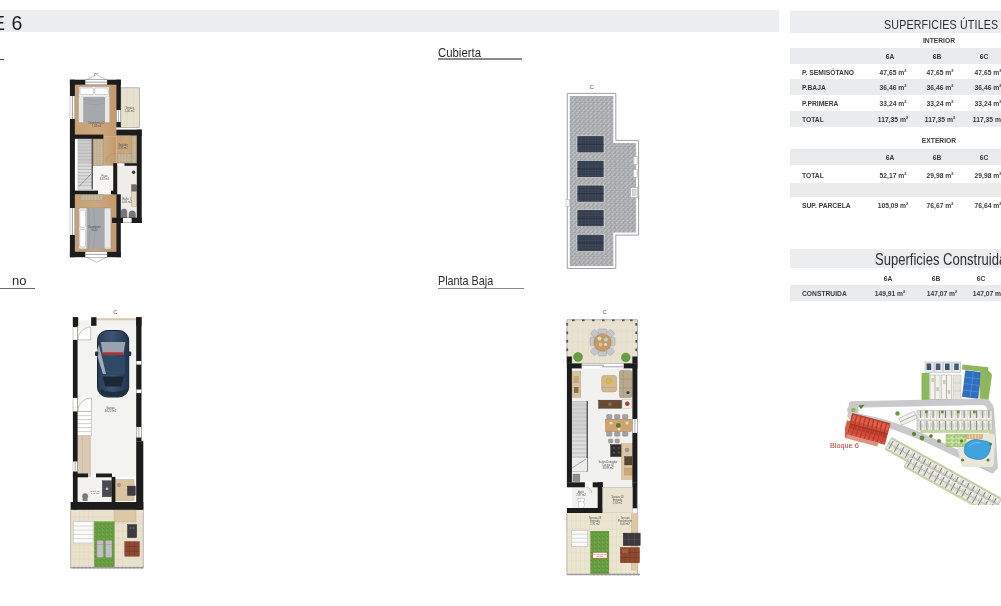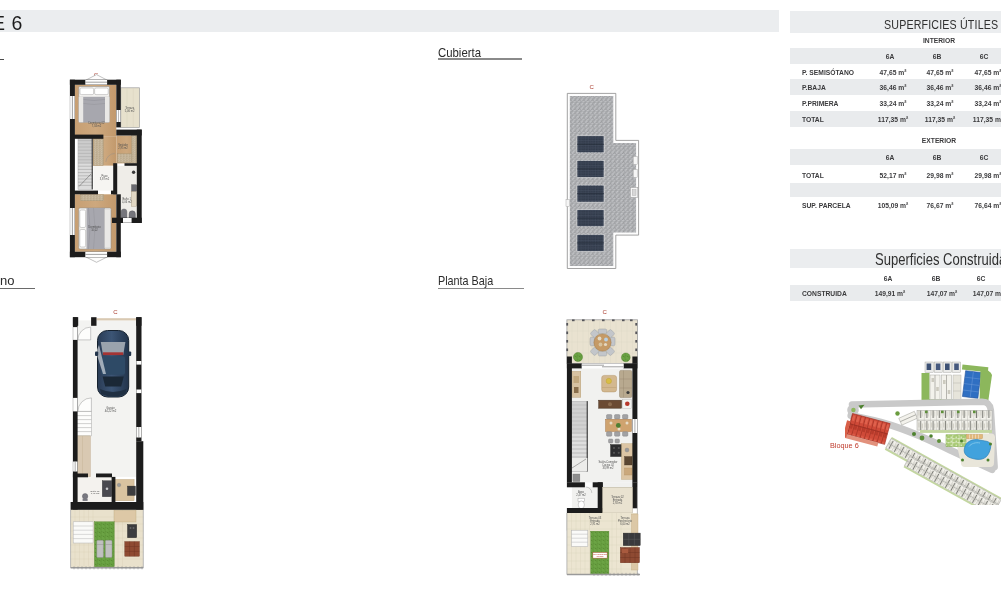--- a/index.html
+++ b/index.html
@@ -18,21 +18,21 @@
 <div class="abs" style="left:-8px;top:11.5px;font-size:19.5px;color:#1c1c1c;letter-spacing:0.5px;">E 6</div>
 
 <div class="abs" style="left:0;top:58.8px;width:3.5px;height:1.6px;background:#4a4a4a;"></div>
 
 <div class="abs" style="left:438px;top:45px;font-size:13px;color:#2b2b2b;transform-origin:0 0;transform:scaleX(0.875);">Cubierta</div>
 <div class="abs" style="left:438px;top:58.4px;width:84px;height:1.4px;background:#8a8a8a;"></div>
 
 <div class="abs" style="left:438px;top:273px;font-size:13px;color:#2b2b2b;transform-origin:0 0;transform:scaleX(0.83);">Planta Baja</div>
 <div class="abs" style="left:438px;top:287.8px;width:86px;height:1.4px;background:#8a8a8a;"></div>
 
-<div class="abs" style="left:0px;top:273px;font-size:13px;color:#2b2b2b;">no</div>
+<div class="abs" style="left:12px;top:273px;font-size:13px;color:#2b2b2b;">no</div>
 <div class="abs" style="left:0px;top:287.8px;width:35px;height:1.4px;background:#6a6a6a;"></div>
 
 <div class="row" style="top:11px;height:21.5px;background:#ebedef;"></div>
 <div class="t" style="left:884px;top:23.6px;font-size:13px;font-weight:400;color:#303030;transform-origin:0 50%;transform:translate(0,-50%) scaleX(0.82);letter-spacing:0.2px;">SUPERFICIES ÚTILES</div>
 
 <div class="t tc" style="left:939px;top:40px;">INTERIOR</div>
 
 <div class="row" style="top:47.5px;height:16px;background:#e9ebed;"></div>
 <div class="t tc" style="left:890px;top:55.7px;">6A</div>
 <div class="t tc" style="left:937px;top:55.7px;">6B</div>

